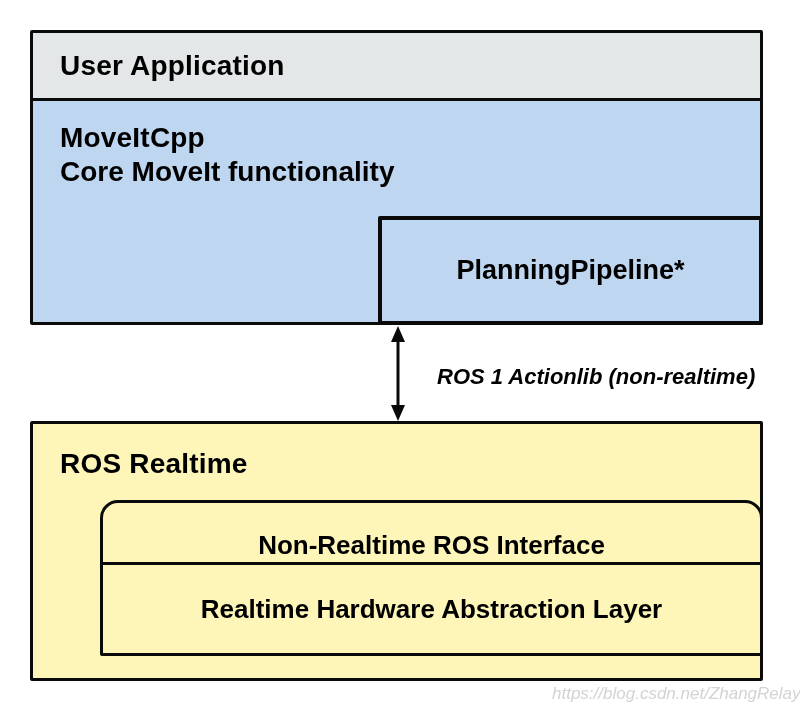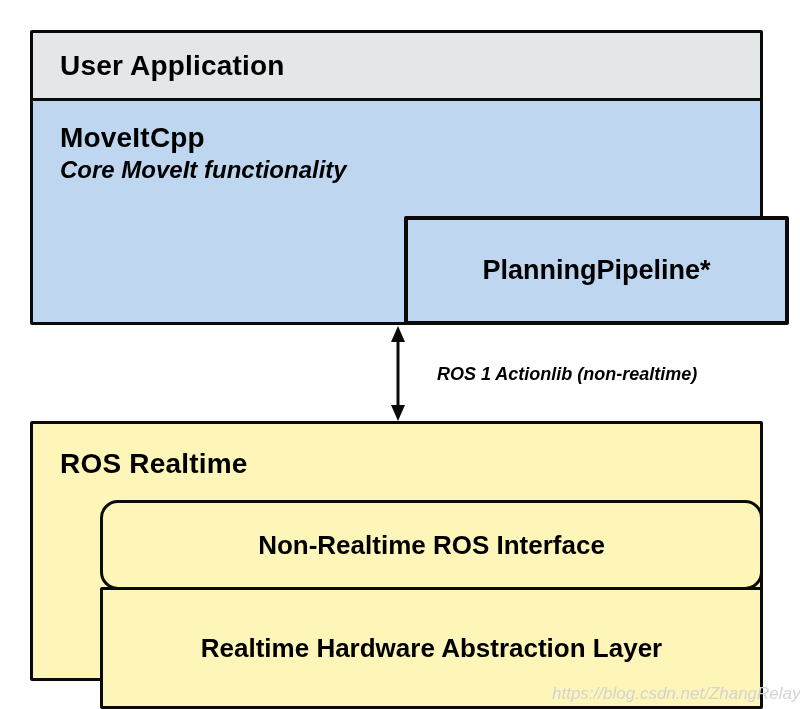--- a/index.html
+++ b/index.html
@@ -35,32 +35,31 @@
     width: 733px; height: 227px;
     padding: 21px 0 0 27px;
   }
   .planning-box {
     left: 378px; top: 216px;
     width: 385px; height: 109px;
     border-width: 4px;
     display: flex;
     align-items: center;
     justify-content: center;
-    margin-left: 26px;
   }
   
   .arrow-wrap {
     position: absolute;
     left: 384px; top: 326px;
     width: 28px; height: 95px;
   }
   .connector-label {
     position: absolute;
     left: 437px; top: 364px;
-    font-size: 18px;
+    font-size: 22px;
     font-weight: bold;
     font-style: italic;
     white-space: nowrap;
   }
   
   .ros-control-box {
     left: 30px; top: 421px;
     width: 733px; height: 260px;
   }
   .ros-control-title {
@@ -69,42 +68,41 @@
   }
   .inner-box-1 {
     left: 100px; top: 500px;
     width: 663px; height: 90px;
     display: flex;
     align-items: center;
     justify-content: center;
     border-radius: 18px;
   }
   .inner-box-2 {
-    left: 100px; top: 587px;
-    width: 663px; height: 122px;
+    left: 100px; top: 562px;
+    width: 663px; height: 94px;
     display: flex;
     align-items: center;
     justify-content: center;
   }
   
   .title-lg {
     font-size: 28px;
     font-weight: bold;
     letter-spacing: 0.2px;
     white-space: nowrap;
   }
   .label-md {
     font-size: 26px;
     font-weight: bold;
     white-space: nowrap;
   }
   .subtitle {
-    font-size: 24px;
+    font-size: 28px;
     font-weight: bold;
-    font-style: italic;
     margin-top: 2px;
     white-space: nowrap;
   }
   .watermark {
     position: absolute;
     left: 552px; top: 684px;
     font-size: 17px;
     white-space: nowrap;
     font-style: italic;
   }

